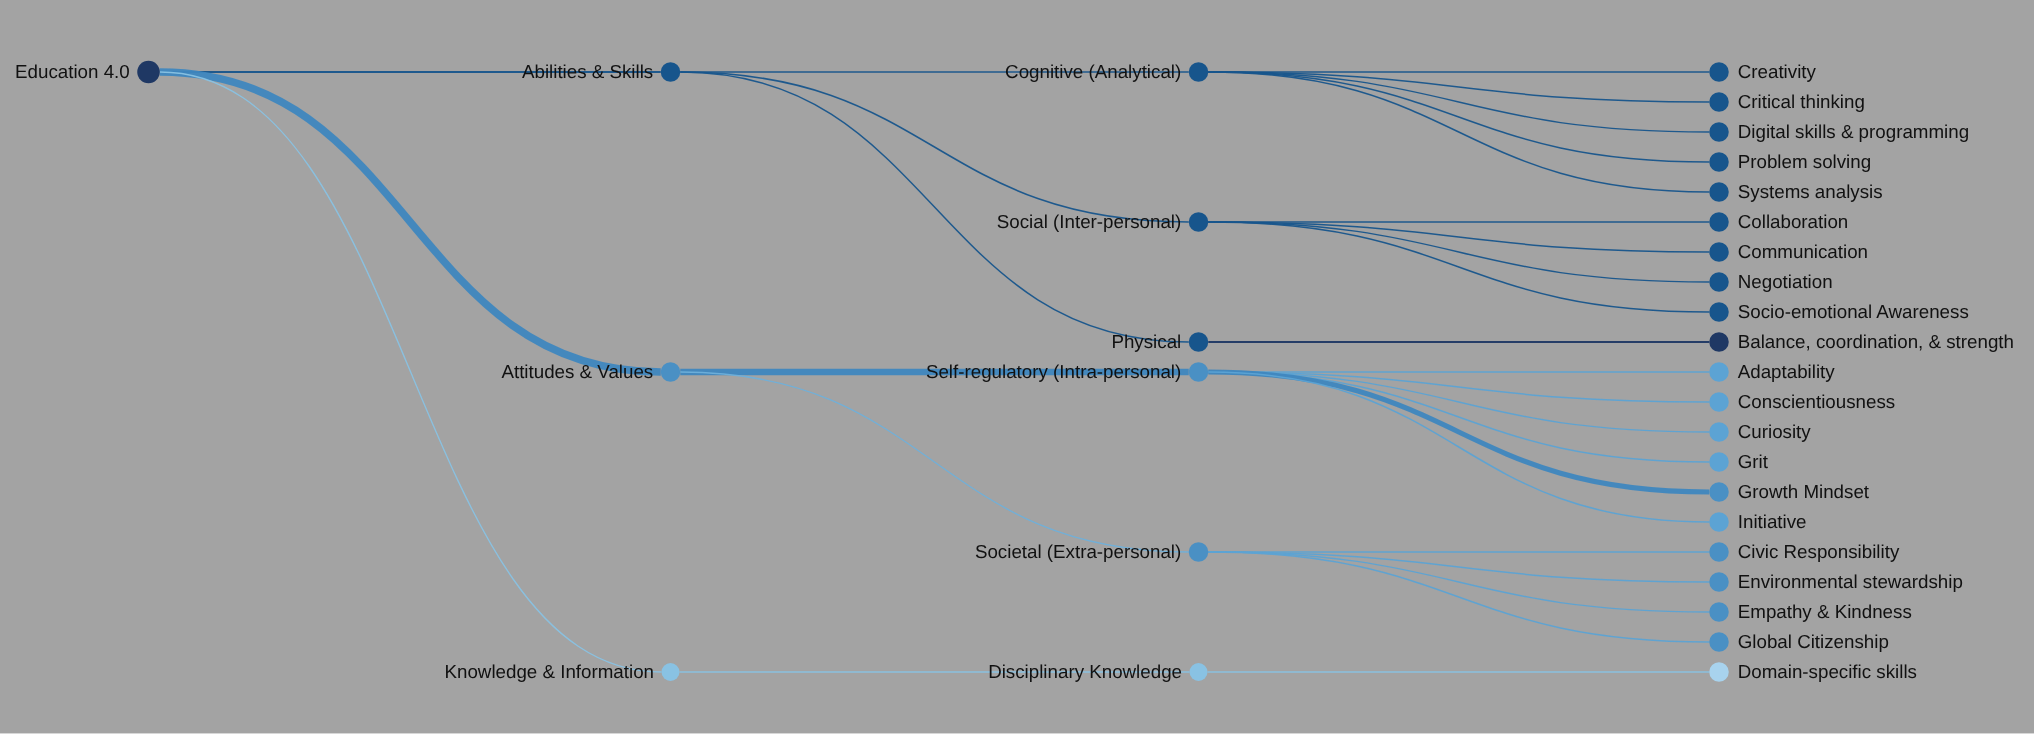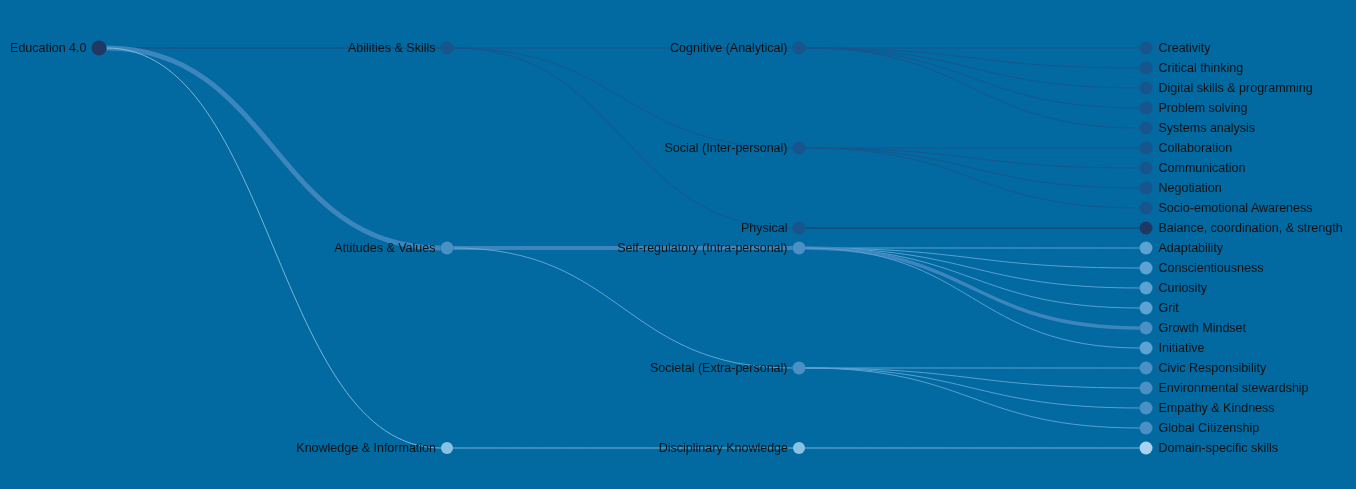--- a/index.html
+++ b/index.html
@@ -1,21 +1,21 @@
 <!DOCTYPE html>
 <html><head>
 <meta charset="utf-8">
 <style>
   html,body{margin:0;padding:0;background:#ffffff;}
   body{
     width:1356px;height:489px;overflow:hidden;
     font-family:"Liberation Sans","DejaVu Sans",sans-serif;
     -webkit-font-smoothing:antialiased;
   }
-  #diagram-root{position:relative;width:1356px;height:489px;background:#0369a1;}
+  #diagram-root{position:relative;width:1356px;height:489px;background:#a3a3a3;}
   svg#net{position:absolute;left:0;top:0;width:1356px;height:489px;display:block;}
   .node-label{
     font-size:12.5px;
     fill:#111111;
     font-family:"Liberation Sans","DejaVu Sans",sans-serif;
     dominant-baseline:middle;
   }
   .lbl-right{text-anchor:start;}
   .lbl-left{text-anchor:end;}
   .link{fill:none;stroke-linecap:butt;}

